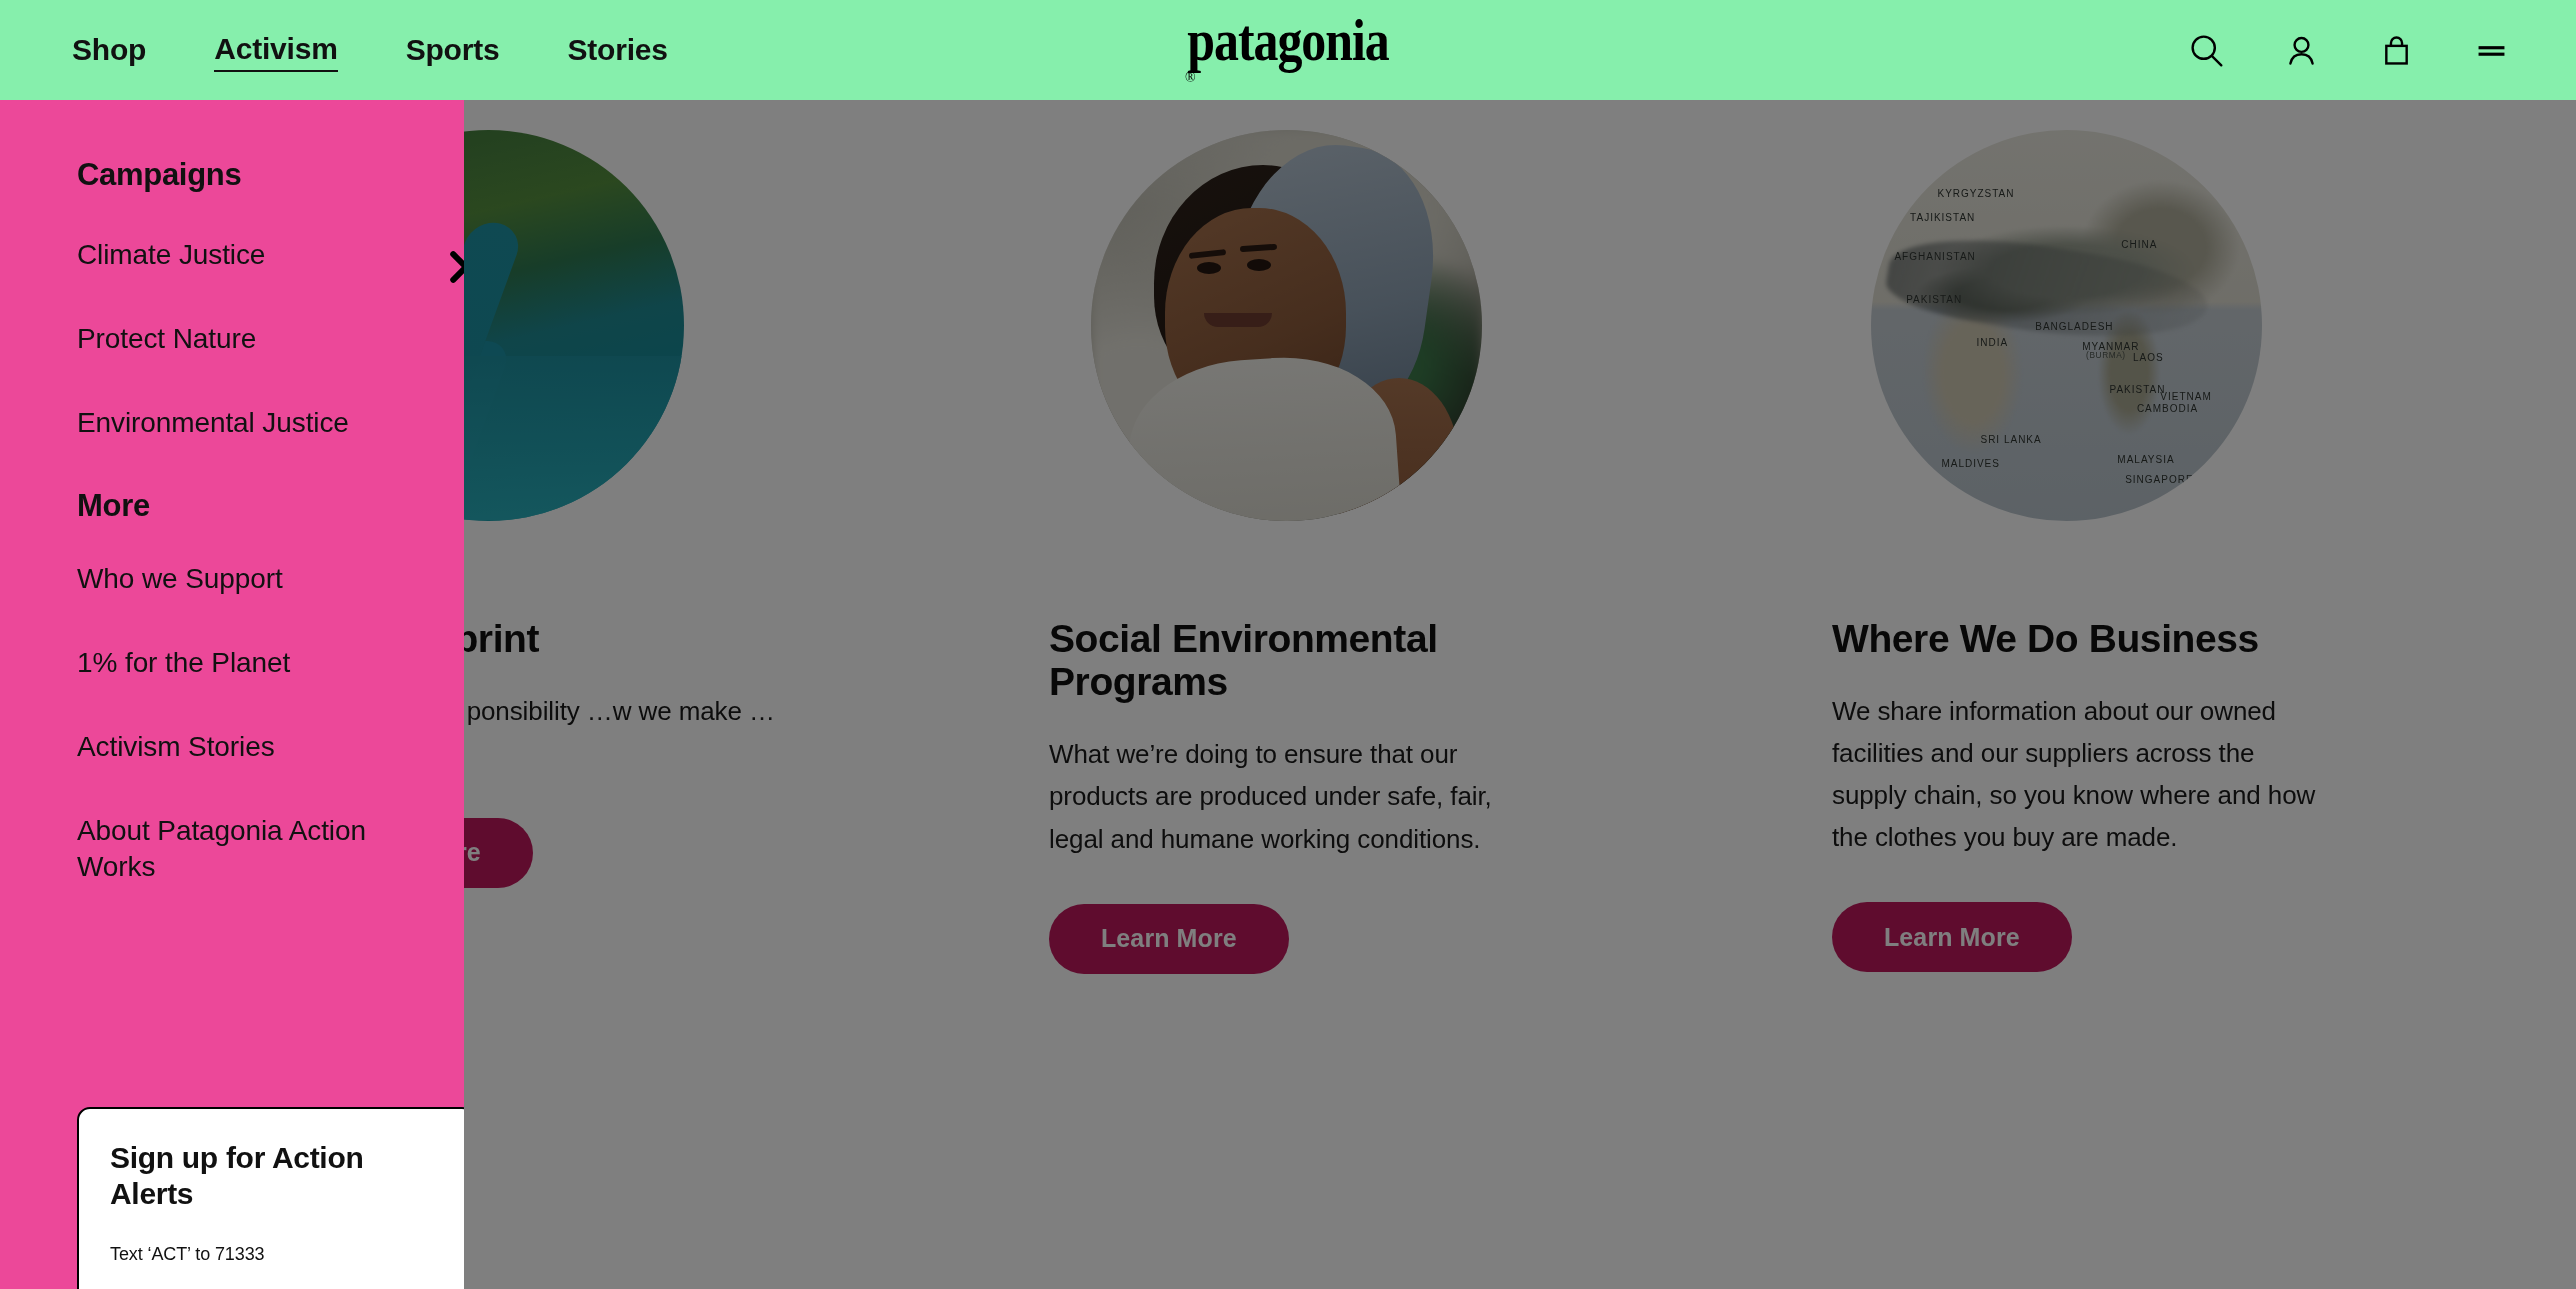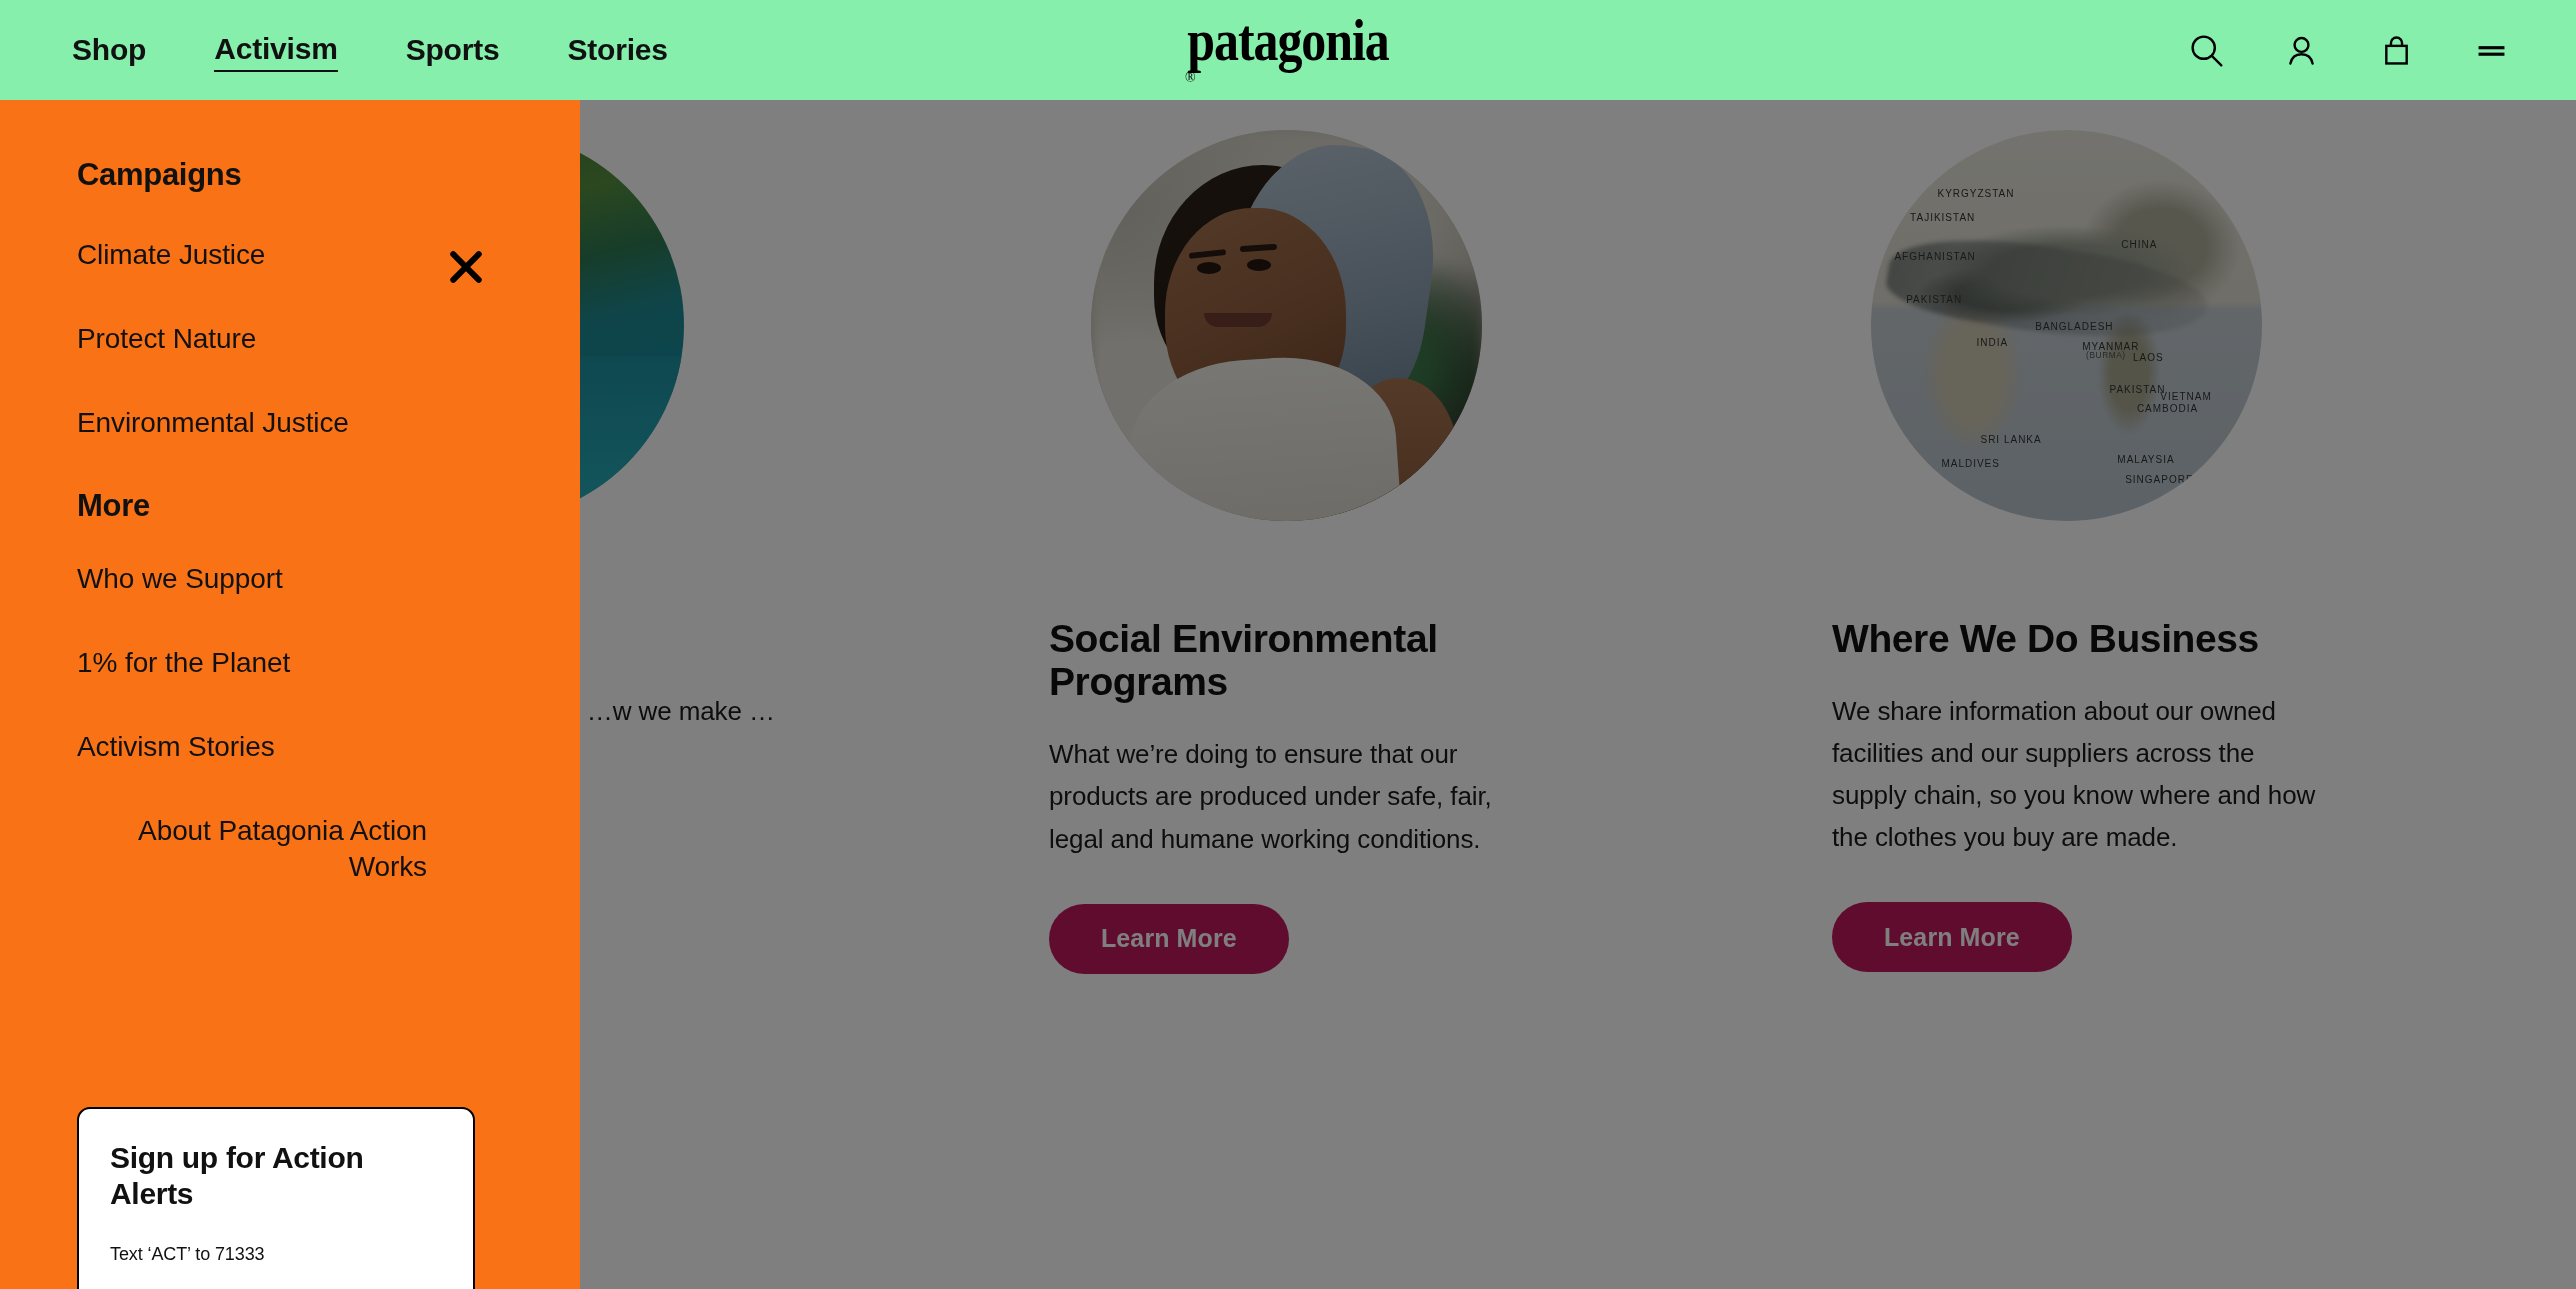--- a/index.html
+++ b/index.html
@@ -265,22 +265,22 @@
     font-weight: 700;
     border: none;
     cursor: pointer;
     letter-spacing: 0.1px;
   }
 
   
   .flyout {
     position: absolute;
     top: 100px; left: 0;
-    width: 580px; height: 1190px;
-    background: #f97316;
+    width: 464px; height: 1190px;
+    background: #ec4899;
     z-index: 60;
     overflow: hidden;
   }
   .flyout-inner { position: relative; padding: 57px 0 0 77px; }
 
   .close-btn {
     position: absolute;
     left: 445px; top: 146px;
     width: 42px; height: 42px;
     background: none; border: none; cursor: pointer;
@@ -299,21 +299,21 @@
     display: block;
     font-size: 28px;
     color: #111111;
     line-height: 1.28;
     letter-spacing: -0.1px;
     margin-bottom: 48px;
     text-decoration: none;
     max-width: 350px;
     cursor: pointer;
   }
-  .menu-link:last-child { margin-bottom: 0; text-align: right; }
+  .menu-link:last-child { margin-bottom: 0; }
 
   .signup-card {
     position: absolute;
     left: 77px; top: 1007px;
     width: 398px;
     border: 2.8px solid #000000;
     border-radius: 13px;
     padding: 31px 31px 28px 31px;
     background: #ffffff;
   }

